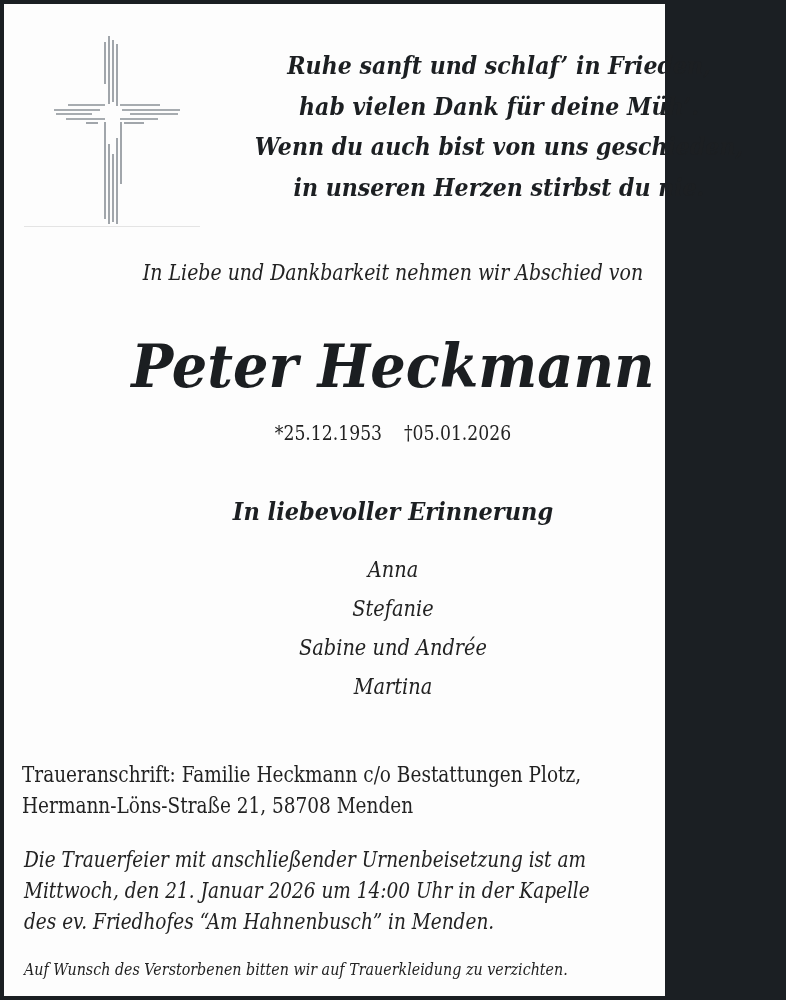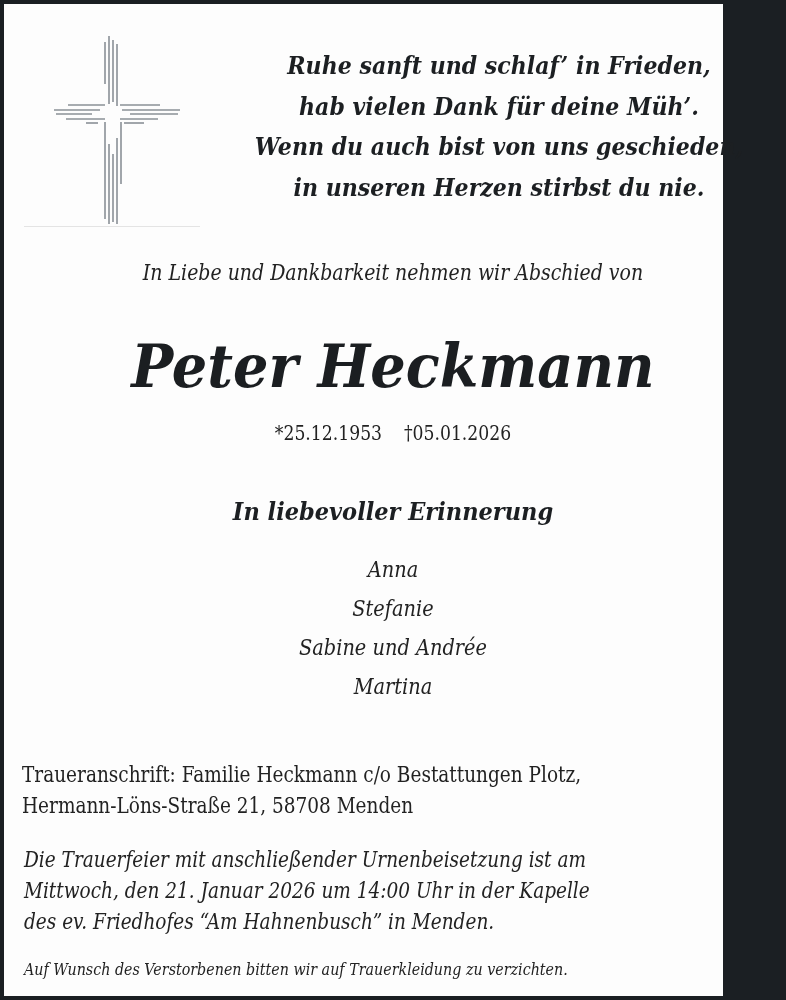--- a/index.html
+++ b/index.html
@@ -1,18 +1,18 @@
 <!DOCTYPE html>
 <html><head>
   <meta charset="utf-8">
   <style>
     html, body { margin:0; padding:0; }
     body { width:786px; height:1000px; background:#1b1f23; overflow:hidden; }
     .frame {
-      position:absolute; left:4px; top:4px; width:719px; height:992px;
+      position:absolute; left:4px; top:4px; width:661px; height:992px;
       background:#fdfdfd; box-sizing:border-box;
       font-family:"DejaVu Serif","Liberation Serif",serif; color:#1c1f22;
     }
     .cross { position:absolute; left:48px; top:30px; width:130px; height:190px; }
     .cross-line { position:absolute; left:20px; top:222px; width:176px; height:1px; background:#e4e4e4; }
     .poem {
       position:absolute; left:210px; top:42px; width:570px; text-align:center;
       font-style:italic; font-weight:bold; font-size:24px; line-height:40.5px;
       transform:scaleX(0.92); transform-origin:center;
     }

